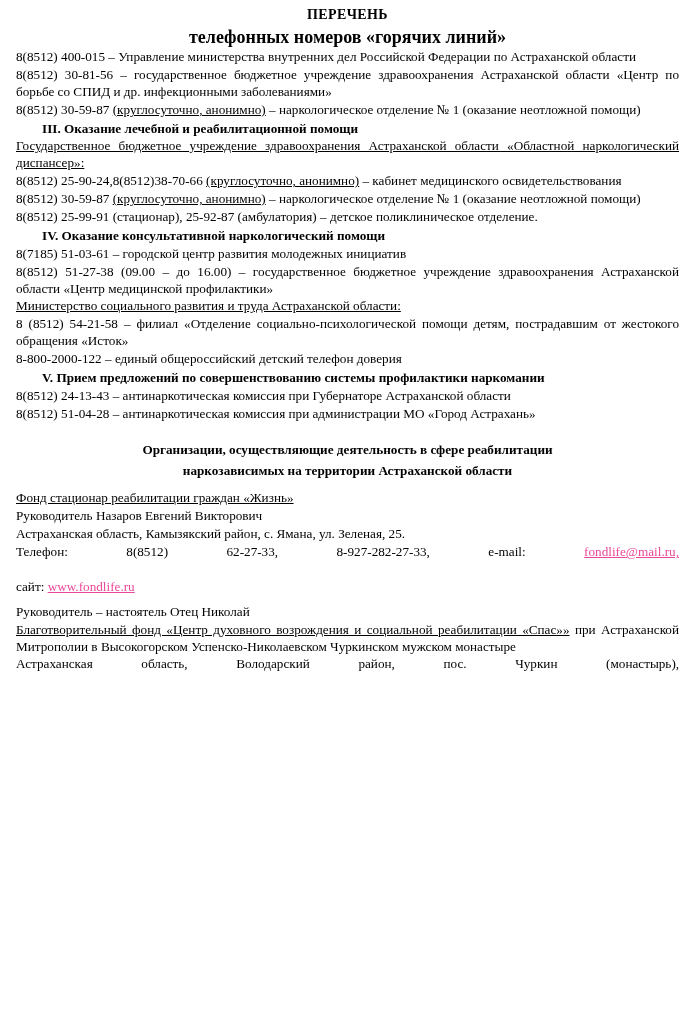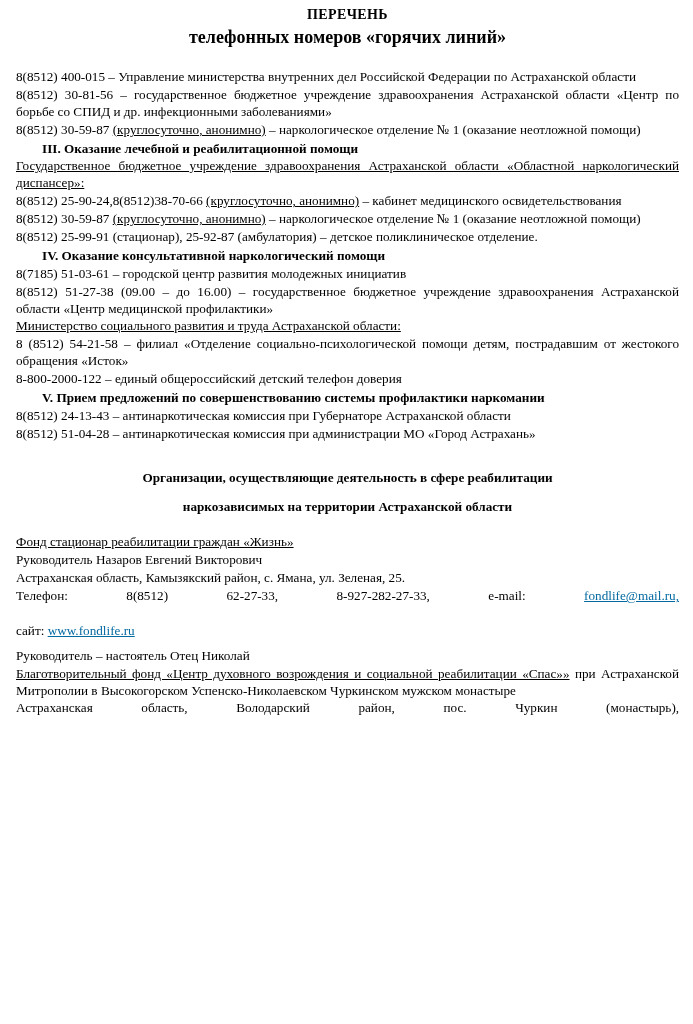--- a/index.html
+++ b/index.html
@@ -18,21 +18,21 @@
   }
   .page {
     width: 693px;
     height: 1024px;
     padding: 6px 14px 0 16px;
     box-sizing: border-box;
     position: relative;
   }
   .title-block {
     text-align: center;
-    margin-bottom: 20px;
+    margin-bottom: 0;
   }
   .title-main {
     font-weight: bold;
     font-size: 14px;
     letter-spacing: 0.4px;
   }
   .title-sub {
     font-weight: bold;
     font-size: 18px;
     margin-top: 2px;
@@ -47,27 +47,27 @@
     text-align: justify;
     text-indent: 26px;
     margin: 2px 0 1px 0;
   }
   .u {
     text-decoration: underline;
   }
   .center-bold {
     text-align: center;
     font-weight: bold;
-    margin: 12px;
+    margin: 4px;
   }
   .spacer-lg { height: 14px; }
   .spacer-sm { height: 7px; }
   .link {
     text-decoration: underline;
-    color: #0369a1;
+    color: #ec4899;
   }
   .just-spread {
     text-align: justify;
   }
   .just-spread::after {
     content: "";
     display: inline-block;
     width: 100%;
   }
 </style>

